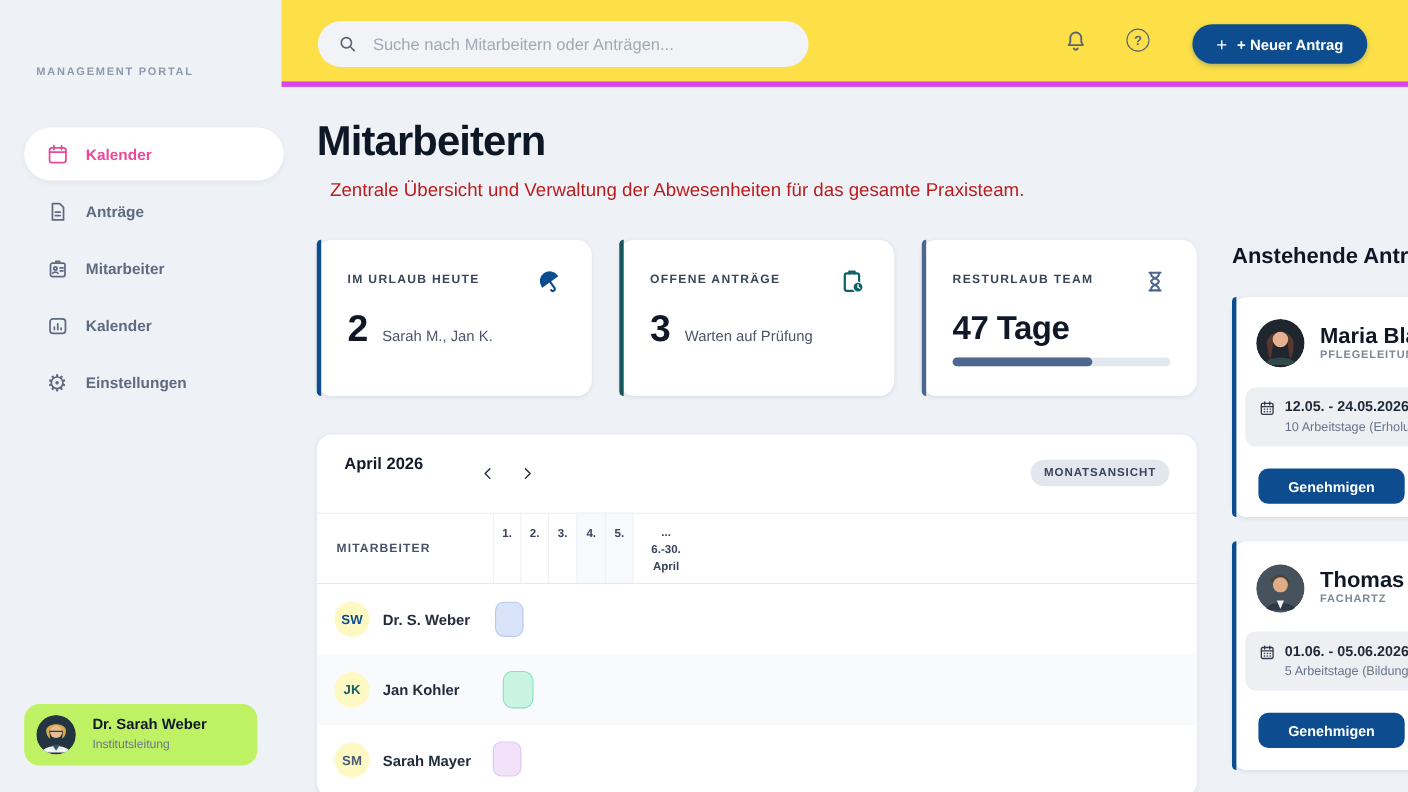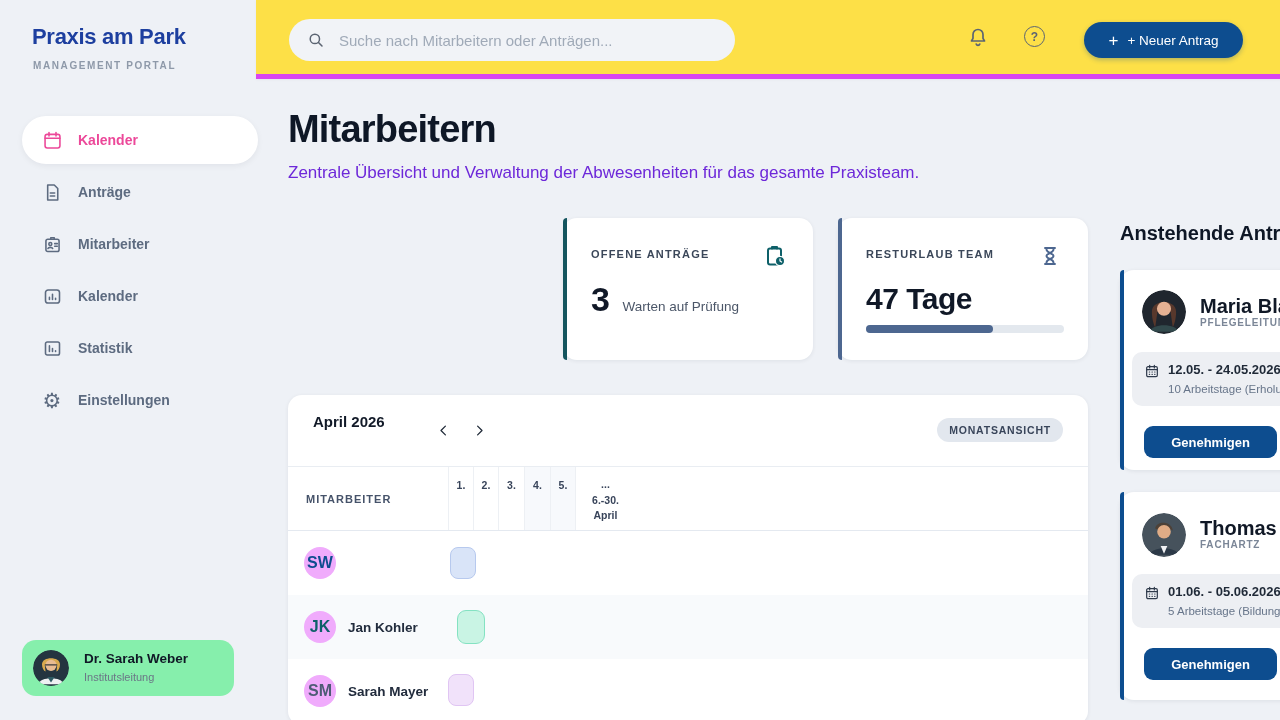--- a/index.html
+++ b/index.html
@@ -14,41 +14,41 @@
   .nav { left:0; top:116px; width:256px; }
   .nav-item { position:relative; margin:0 0 4px 22px; width:236px; height:48px; border-radius:24px;
               display:flex; align-items:center; gap:14px; padding-left:18px; color:#5d6b80; cursor:pointer; }
   .nav-item .nv-label { font-size:14px; font-weight:600; }
   .nav-item.active { background:#fff; color:#ec4899; box-shadow:0 2px 6px rgba(15,23,42,.06); }
   .nav-item.active .nv-label { font-weight:700; }
   .nav-icon { width:24px; height:24px; display:flex; align-items:center; justify-content:center; }
   .nav-icon svg { width:21px; height:21px; stroke:currentColor; fill:none; stroke-width:1.8; stroke-linecap:round; stroke-linejoin:round; }
   .gear-glyph { font-size:21px; line-height:21px; }
 
-  .user-card { left:22px; top:640px; width:212px; height:56px; background:#86efac; border-radius:14px; cursor:pointer; }
+  .user-card { left:22px; top:640px; width:212px; height:56px; background:#bef264; border-radius:14px; cursor:pointer; }
   .user-card .uc-name { position:absolute; left:62px; top:11px; font-size:13.5px; font-weight:700; color:#101826; white-space:nowrap; }
   .user-card .uc-role { position:absolute; left:62px; top:31px; font-size:11px; color:#6b7686; }
   .avatar-svg { border-radius:50%; display:block; }
 
   
   .header { left:256px; top:0; width:1197px; height:79px; background:#fde047; border-bottom:5px solid #d946ef; box-shadow:0 1px 3px rgba(15,23,42,.04); }
   .search { position:absolute; left:33px; top:19px; width:446px; height:42px; background:#f1f3f7; border-radius:21px; }
   .search svg { position:absolute; left:18px; top:12px; width:18px; height:18px; stroke:#5b6472; fill:none; stroke-width:2; stroke-linecap:round; }
   .search input { position:absolute; left:50px; top:0; width:380px; height:42px; border:none; outline:none; background:transparent; font-family:inherit; font-size:15px; color:#0f172a; }
   .search input::placeholder { color:#a0aab8; }
   .hdr-icon { position:absolute; top:25px; width:24px; height:24px; cursor:pointer; color:#5b6472; }
   .hdr-icon svg { width:24px; height:24px; stroke:currentColor; fill:none; stroke-width:1.7; stroke-linecap:round; stroke-linejoin:round; }
   .help-circle { width:21px; height:21px; margin:1px; border:1.8px solid #5b6472; border-radius:50%; display:flex; align-items:center; justify-content:center; font-size:12px; font-weight:700; color:#5b6472; }
   .primary-btn { position:absolute; left:828px; top:22px; width:159px; height:36px; background:#0d4d8f; border-radius:18px; display:flex; align-items:center; justify-content:center; gap:9px; color:#fff; cursor:pointer; box-shadow:0 2px 5px rgba(13,77,143,.3); }
   .primary-btn .plus { font-size:17px; font-weight:500; line-height:17px; }
-  .primary-btn .pb-label { font-size:13.5px; font-weight:400; }
+  .primary-btn .pb-label { font-size:13.5px; font-weight:700; }
 
   
   .page-title { left:288px; top:108px; font-size:38px; font-weight:800; letter-spacing:-0.8px; color:#0e1726; }
-  .page-subtitle { left:288px; top:163px; font-size:17px; color:#6d28d9; }
+  .page-subtitle { left:300px; top:163px; font-size:17px; color:#b91c1c; }
 
   
   .stat-card { top:218px; width:250px; height:142px; background:#fff; border-radius:14px; box-shadow:0 1px 4px rgba(15,23,42,.07); }
   .accent { position:absolute; left:0; top:0; bottom:0; width:4px; border-radius:14px 0 0 14px; }
   .stat-label { position:absolute; left:28px; top:30px; font-size:11px; font-weight:700; letter-spacing:1.2px; color:#3b4759; }
   .stat-icon { position:absolute; right:26px; top:26px; width:24px; height:24px; }
   .stat-value-row { position:absolute; left:28px; top:62px; display:flex; align-items:baseline; gap:13px; }
   .stat-value { font-size:34px; font-weight:800; color:#101827; letter-spacing:-0.5px; }
   .stat-note { font-size:13.5px; color:#4b5668; }
   .progress-track { position:absolute; left:28px; top:107px; width:198px; height:8px; background:#e3e8ee; border-radius:4px; }
@@ -60,42 +60,41 @@
   .cal-nav { position:absolute; top:22px; width:26px; height:26px; display:flex; align-items:center; justify-content:center; cursor:pointer; color:#1f2937; }
   .cal-nav svg { width:15px; height:15px; stroke:currentColor; fill:none; stroke-width:2; stroke-linecap:round; stroke-linejoin:round; }
   .view-badge { position:absolute; right:25px; top:23px; height:24px; padding:0 12px; background:#e2e7ee; border-radius:12px; display:flex; align-items:center; font-size:10.5px; font-weight:700; letter-spacing:0.8px; color:#39455a; cursor:pointer; }
   .cal-header { position:absolute; left:0; top:71px; width:800px; height:65px; border-top:1px solid #e9edf2; border-bottom:1px solid #e4e9f0; display:flex; }
   .cal-header .emp-col { width:160px; display:flex; align-items:center; padding-left:18px; font-size:11px; font-weight:700; letter-spacing:1px; color:#46536a; }
   .day-cell { border-left:1px solid #edf0f4; font-size:10.5px; font-weight:700; color:#38445a; text-align:center; padding-top:12px; }
   .day-cell.weekend { background:#f7f9fc; }
   .range-cell { border-left:1px solid #edf0f4; width:60px; font-size:10.5px; font-weight:700; color:#38445a; text-align:center; padding-top:10px; line-height:15.5px; }
   .cal-row { position:absolute; left:0; width:800px; height:64px; }
   .cal-row.alt { background:#f8fafc; }
-  .row-avatar { position:absolute; left:16px; top:16px; width:32px; height:32px; border-radius:50%; background:#f0abfc; display:flex; align-items:center; justify-content:center; font-size:16px; font-weight:700; }
+  .row-avatar { position:absolute; left:16px; top:16px; width:32px; height:32px; border-radius:50%; background:#fef9c3; display:flex; align-items:center; justify-content:center; font-size:12px; font-weight:700; }
   .row-name { position:absolute; left:60px; top:0; height:64px; display:flex; align-items:center; font-size:13.5px; font-weight:600; color:#222c3d; }
   .vac-block { position:absolute; border-radius:8px; border:1.5px solid transparent; cursor:pointer; }
 
   
   .panel-title { left:1120px; top:222px; font-size:20px; font-weight:800; color:#0e1726; white-space:nowrap; }
   .req-card { left:1120px; width:300px; background:#fff; border-radius:14px; box-shadow:0 1px 4px rgba(15,23,42,.08); }
   .req-name { position:absolute; left:80px; top:25px; font-size:20px; font-weight:700; color:#101826; white-space:nowrap; }
   .req-role { position:absolute; left:80px; top:47px; font-size:10px; font-weight:700; letter-spacing:0.8px; color:#7b8697; white-space:nowrap; }
   .req-box { position:absolute; left:12px; top:82px; width:296px; height:54px; background:#edeff3; border-radius:10px; }
   .req-box svg { position:absolute; left:12px; top:11px; width:16px; height:16px; stroke:#2f3a4b; fill:none; stroke-width:1.8; stroke-linecap:round; }
   .req-dates { position:absolute; left:36px; top:10px; font-size:13px; font-weight:700; color:#1f2937; white-space:nowrap; }
   .req-details { position:absolute; left:36px; top:31px; font-size:11.5px; color:#67758a; white-space:nowrap; }
   .approve-btn { position:absolute; left:24px; top:156px; width:133px; height:32px; background:#0d4d8f; border-radius:9px; display:flex; align-items:center; justify-content:center; font-size:13px; font-weight:700; color:#fff; cursor:pointer; }
   .req-avatar { position:absolute; left:22px; top:20px; }
 </style>
 </head>
 <body>
 
 <div class="app">
 
-  <div class="abs brand-title">Praxis am Park</div>
   <div class="abs brand-sub">MANAGEMENT PORTAL</div>
 
   <div class="abs nav">
     <div class="nav-item active">
       <span class="nav-icon">
         <svg viewBox="0 0 24 24">
             <rect x="3.5" y="5" width="17" height="15.5" rx="2.5"></rect>
             <path d="M3.5 9.5h17M8 2.8v4M16 2.8v4"></path>
           </svg>
       </span>
@@ -124,29 +123,20 @@
     <div class="nav-item">
       <span class="nav-icon">
         <svg viewBox="0 0 24 24">
             <rect x="4" y="4.5" width="16" height="15" rx="3"></rect>
             <path d="M8.5 15.5v-2.5M12 15.5V9.5M15.5 15.5v-1.5"></path>
           </svg>
       </span>
       <span class="nv-label">Kalender</span>
     </div>
     <div class="nav-item">
-      <span class="nav-icon">
-        <svg viewBox="0 0 24 24">
-            <rect x="4" y="4.5" width="16" height="15" rx="2"></rect>
-            <path d="M8.5 15.5V9M12 15.5v-3.5M15.5 15.5v-.8"></path>
-          </svg>
-      </span>
-      <span class="nv-label">Statistik</span>
-    </div>
-    <div class="nav-item">
       <span class="nav-icon gear-glyph">⚙</span>
       <span class="nv-label">Einstellungen</span>
     </div>
   </div>
 
   <div class="abs user-card">
     <svg class="avatar-svg abs" style="left:11px;top:10px" width="36" height="36" viewBox="0 0 40 40">
       <circle cx="20" cy="20" r="20" fill="#243440"></circle>
       <path d="M10 16c0-9 20-9 20 0 0 4-2 7-4 8l1-8H13l1 8c-2-1-4-4-4-8z" fill="#d9a94e"></path>
       <circle cx="20" cy="17" r="6.2" fill="#e8bb92"></circle>
@@ -177,20 +167,34 @@
     </div>
     <div class="primary-btn">
       <span class="plus">+</span>
       <span class="pb-label">+ Neuer Antrag</span>
     </div>
   </div>
 
   <h1 class="abs page-title">Mitarbeitern</h1>
   <div class="abs page-subtitle">Zentrale Übersicht und Verwaltung der Abwesenheiten für das gesamte Praxisteam.</div>
 
+  <div class="abs stat-card" style="left:288px">
+    <div class="accent" style="background:#0d4d8f"></div>
+    <div class="stat-label">IM URLAUB HEUTE</div>
+    <svg class="stat-icon" viewBox="0 0 24 24">
+      <g transform="rotate(-35 12 12)" stroke="#0d4d8f" fill="none" stroke-width="1.9" stroke-linecap="round">
+        <path d="M12 3.5a8 8 0 0 0-8 8h16a8 8 0 0 0-8-8z" fill="#0d4d8f"></path>
+        <path d="M12 11.5v7.5a1.8 1.8 0 0 1-3.6 0"></path>
+      </g>
+    </svg>
+    <div class="stat-value-row">
+      <span class="stat-value">2</span>
+      <span class="stat-note">Sarah M., Jan K.</span>
+    </div>
+  </div>
 
   <div class="abs stat-card" style="left:563px">
     <div class="accent" style="background:#14555e"></div>
     <div class="stat-label">OFFENE ANTRÄGE</div>
     <svg class="stat-icon" viewBox="0 0 24 24">
       <g stroke="#0e6069" fill="none" stroke-width="2" stroke-linecap="round" stroke-linejoin="round">
         <rect x="5" y="4.5" width="13" height="16" rx="2"></rect>
           <path d="M9 4.5V3h5v1.5"></path>
       </g>
       <circle cx="17" cy="17" r="4.6" fill="#0e6069" stroke="#fff" stroke-width="1.2"></circle>
@@ -243,20 +247,21 @@
       <div class="day-cell weekend" style="width:25px">5.</div>
       <div class="range-cell">
         <div>...</div>
         <div>6.-30.</div>
         <div>April</div>
       </div>
     </div>
 
     <div class="cal-row" style="top:136px">
       <div class="row-avatar" style="color: rgb(13, 77, 143);">SW</div>
+      <div class="row-name">Dr. S. Weber</div>
     </div>
     <div class="cal-row alt" style="top:200px">
       <div class="row-avatar" style="color: rgb(14, 96, 105);">JK</div>
       <div class="row-name">Jan Kohler</div>
     </div>
     <div class="cal-row" style="top:264px">
       <div class="row-avatar" style="color: rgb(77, 91, 117);">SM</div>
       <div class="row-name">Sarah Mayer</div>
     </div>
 

